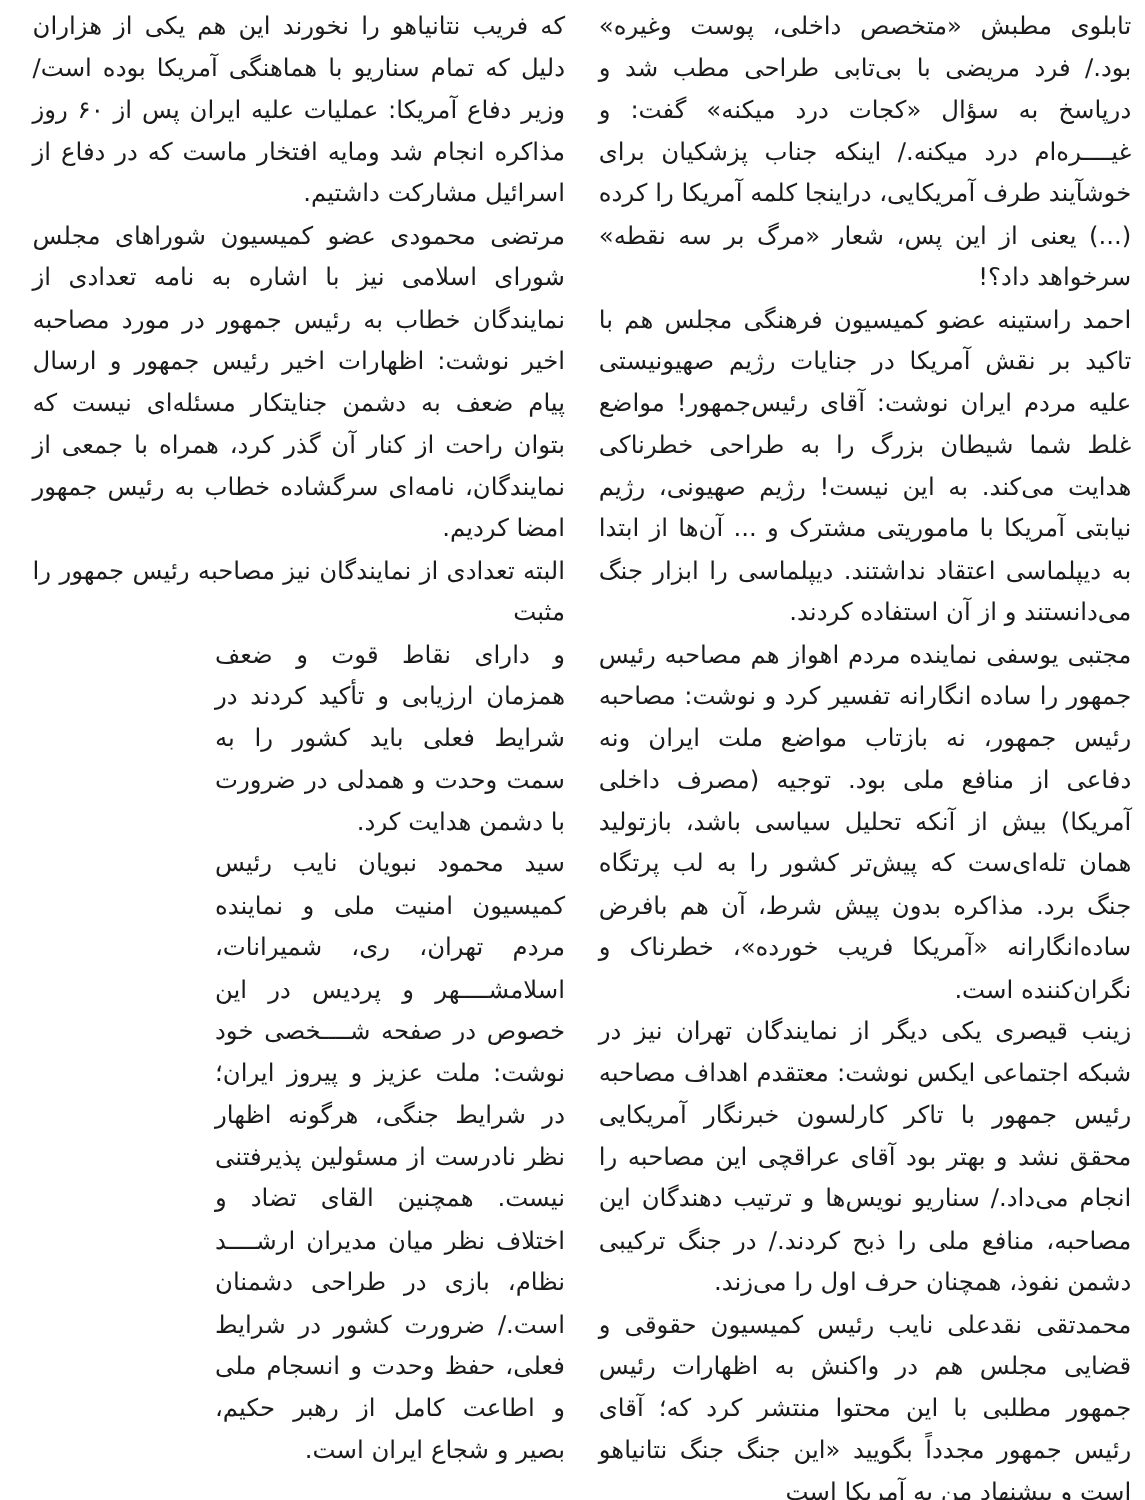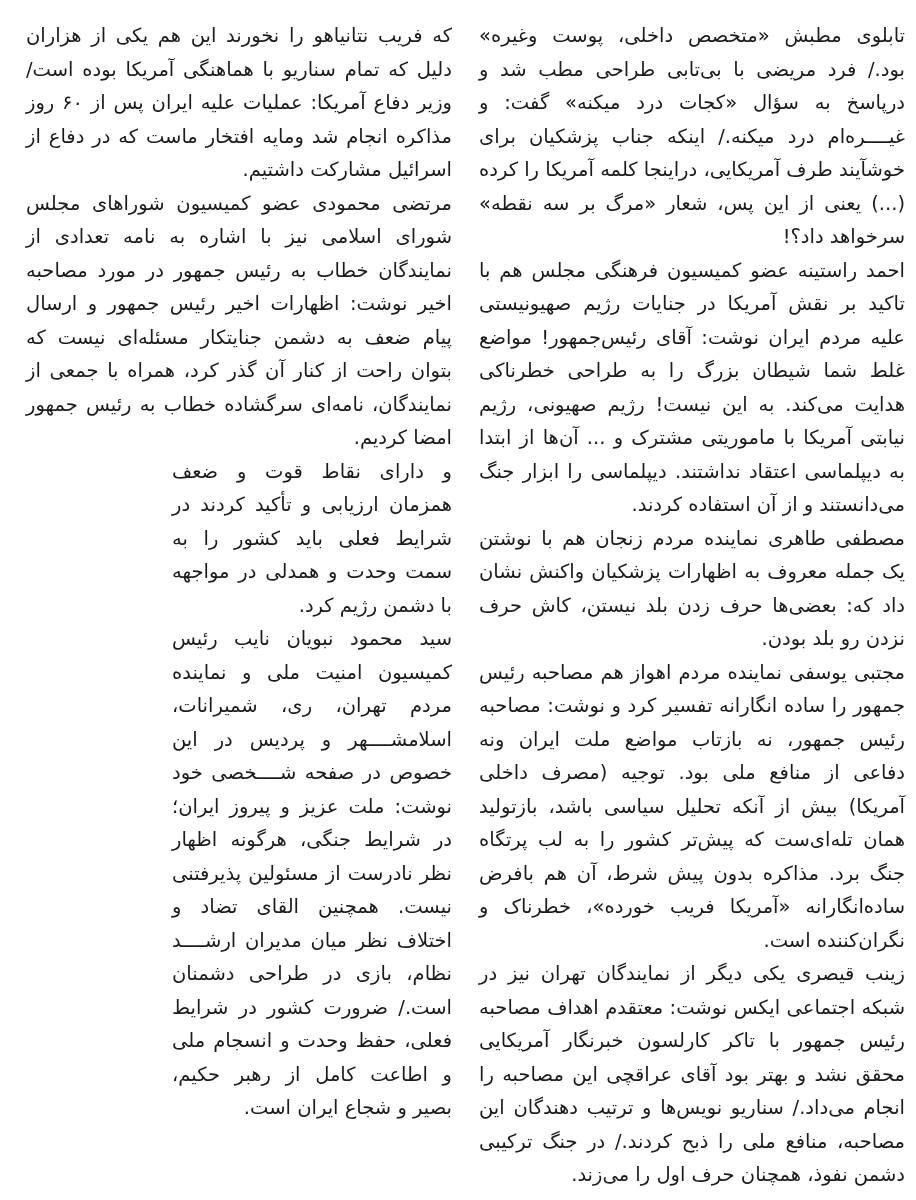--- a/index.html
+++ b/index.html
@@ -24,21 +24,20 @@
     font-size: 19.5px;
     font-weight: 500;
     line-height: 33.5px;
     color: #1b1b1b;
     text-align: justify;
     text-justify: inter-word;
   }
   .column {
     flex: 1 1 0;
     min-width: 0;
-    margin-top: 15px;
   }
   .column p {
     margin: 0;
     padding: 0;
   }
   
   .narrow-block {
     width: 280px;
   }
   .narrow-block p {
@@ -46,28 +45,28 @@
   }
 </style>
 </head>
 <body>
 
 <div class="page">
 
   <div class="column">
     <p>تابلوی مطبش «متخصص داخلی، پوست وغیره» بود./ فرد مریضی با بی‌تابی طراحی مطب شد و درپاسخ به سؤال «کجات درد میکنه» گفت: و غیــــره‌ام درد میکنه./ اینکه جناب پزشکیان برای خوشآیند طرف آمریکایی، دراینجا کلمه آمریکا را کرده (...) یعنی از این پس، شعار «مرگ بر سه نقطه» سرخواهد داد؟!</p>
     <p>احمد راستینه عضو کمیسیون فرهنگی مجلس هم با تاکید بر نقش آمریکا در جنایات رژیم صهیونیستی علیه مردم ایران نوشت: آقای رئیس‌جمهور! مواضع غلط شما شیطان بزرگ را به طراحی خطرناکی هدایت می‌کند. به این نیست! رژیم صهیونی، رژیم نیابتی آمریکا با ماموریتی مشترک و ... آن‌ها از ابتدا به دیپلماسی اعتقاد نداشتند. دیپلماسی را ابزار جنگ می‌دانستند و از آن استفاده کردند.</p>
-    <p>مصطفی طاهری نماینده مردم زنجان هم با نوشتن یک جمله معروف به اظهارات پزشکیان واکنش نشان داد که: بعضی‌ها حرف زدن بلد نیستن، کاش حرف نزدن رو بلد بودن.</p>
     <p>مجتبی یوسفی نماینده مردم اهواز هم مصاحبه رئیس جمهور را ساده انگارانه تفسیر کرد و نوشت: مصاحبه رئیس جمهور، نه بازتاب مواضع ملت ایران ونه دفاعی از منافع ملی بود. توجیه (مصرف داخلی آمریکا) بیش از آنکه تحلیل سیاسی باشد، بازتولید همان تله‌ای‌ست که پیش‌تر کشور را به لب پرتگاه جنگ برد. مذاکره بدون پیش شرط، آن هم بافرض ساده‌انگارانه «آمریکا فریب خورده»، خطرناک و نگران‌کننده است.</p>
     <p>زینب قیصری یکی دیگر از نمایندگان تهران نیز در شبکه اجتماعی ایکس نوشت: معتقدم اهداف مصاحبه رئیس جمهور با تاکر کارلسون خبرنگار آمریکایی محقق نشد و بهتر بود آقای عراقچی این مصاحبه را انجام می‌داد./ سناریو نویس‌ها و ترتیب دهندگان این مصاحبه، منافع ملی را ذبح کردند./ در جنگ ترکیبی دشمن نفوذ، همچنان حرف اول را می‌زند.</p>
     <p>محمدتقی نقدعلی نایب رئیس کمیسیون حقوقی و قضایی مجلس هم در واکنش به اظهارات رئیس جمهور مطلبی با این محتوا منتشر کرد که؛ آقای رئیس جمهور مجدداً بگویید «این جنگ جنگ نتانیاهو است و پیشنهاد من به آمریکا است</p>
   </div>
 
   <div class="column">
     <p>که فریب نتانیاهو را نخورند این هم یکی از هزاران دلیل که تمام سناریو با هماهنگی آمریکا بوده است/ وزیر دفاع آمریکا: عملیات علیه ایران پس از ۶۰ روز مذاکره انجام شد ومایه افتخار ماست که در دفاع از اسرائیل مشارکت داشتیم.</p>
     <p>مرتضی محمودی عضو کمیسیون شوراهای مجلس شورای اسلامی نیز با اشاره به نامه تعدادی از نمایندگان خطاب به رئیس جمهور در مورد مصاحبه اخیر نوشت: اظهارات اخیر رئیس جمهور و ارسال پیام ضعف به دشمن جنایتکار مسئله‌ای نیست که بتوان راحت از کنار آن گذر کرد، همراه با جمعی از نمایندگان، نامه‌ای سرگشاده خطاب به رئیس جمهور امضا کردیم.</p>
+    <p>البته تعدادی از نمایندگان نیز مصاحبه رئیس جمهور را مثبت</p>
     <div class="narrow-block">
-      <p>و دارای نقاط قوت و ضعف همزمان ارزیابی و تأکید کردند در شرایط فعلی باید کشور را به سمت وحدت و همدلی در مواجهه با دشمن رژیم کرد.</p>
+      <p>و دارای نقاط قوت و ضعف همزمان ارزیابی و تأکید کردند در شرایط فعلی باید کشور را به سمت وحدت و همدلی در ضرورت با دشمن هدایت کرد.</p>
       <p>سید محمود نبویان نایب رئیس کمیسیون امنیت ملی و نماینده مردم تهران، ری، شمیرانات، اسلامشــــهر و پردیس در این خصوص در صفحه شــــخصی خود نوشت: ملت عزیز و پیروز ایران؛ در شرایط جنگی، هرگونه اظهار نظر نادرست از مسئولین پذیرفتنی نیست. همچنین القای تضاد و اختلاف نظر میان مدیران ارشــــد نظام، بازی در طراحی دشمنان است./ ضرورت کشور در شرایط فعلی، حفظ وحدت و انسجام ملی و اطاعت کامل از رهبر حکیم، بصیر و شجاع ایران است.</p>
     </div>
   </div>
 
 </div>
 
 </body></html>

